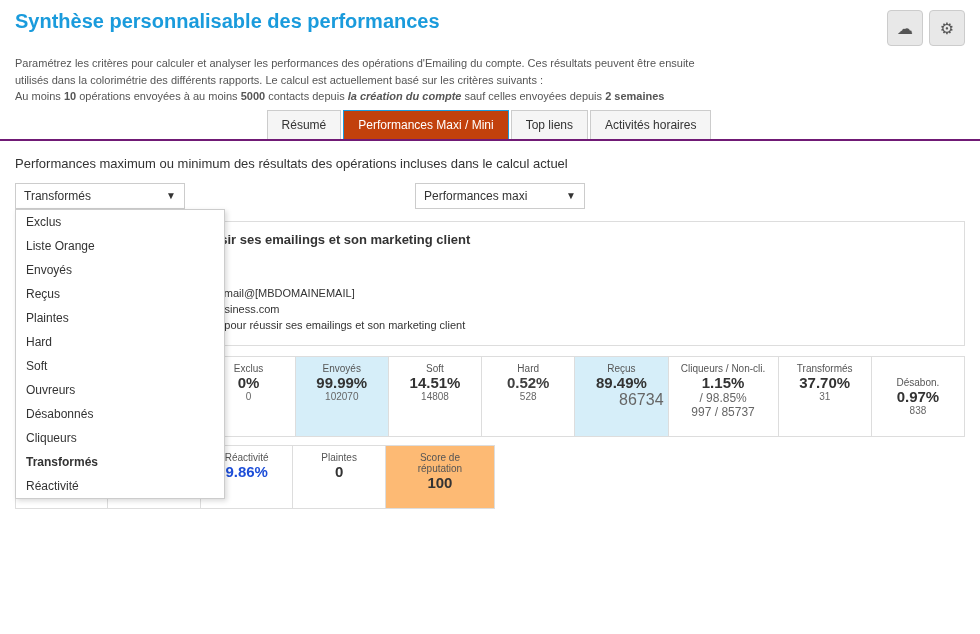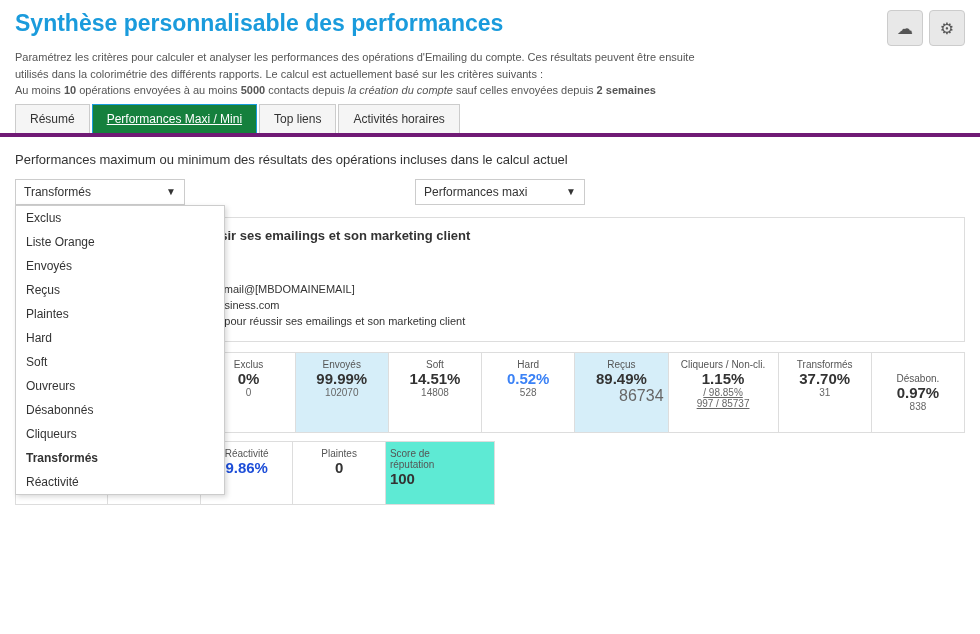--- a/index.html
+++ b/index.html
@@ -1,29 +1,29 @@
 <!DOCTYPE html>
 <html><head>
   <meta charset="utf-8">
   <style>
     * { box-sizing: border-box; margin: 0; padding: 0; }
     body { font-family: Arial, sans-serif; font-size: 12px; background: #fff; color: #333; width: 980px; }
 
     .header-area { padding: 10px 15px 5px 15px; position: relative; }
-    .page-title { color: #1a9bdc; font-size: 23px; font-weight: bold; margin-bottom: 12px; }
+    .page-title { color: #1a9bdc; font-size: 20px; font-weight: bold; margin-bottom: 22px; }
     .page-desc { font-size: 11px; color: #555; line-height: 1.5; max-width: 700px; }
     .page-desc strong { font-weight: bold; }
-    .page-desc em { font-style: italic; font-weight: normal; text-align: right; }
+    .page-desc em { font-style: italic; font-weight: bold; text-align: right; }
 
     .top-right-icons { position: absolute; top: 10px; right: 15px; display: flex; gap: 6px; }
     .icon-btn { width: 36px; height: 36px; background: #e8e8e8; border: 1px solid #ccc; border-radius: 4px; display: flex; align-items: center; justify-content: center; cursor: pointer; font-size: 16px; color: #555; }
 
-    .tabs { display: flex; border-bottom: 4px solid #701a75; margin: 0 0 0 0; padding: 0 15px; }
+    .tabs { display: flex; border-bottom: 2px solid #701a75; margin: 0 0 0 0; padding: 0 15px; justify-content: center; }
     .tab { padding: 7px 14px; cursor: pointer; font-size: 12px; border: 1px solid #ccc; border-bottom: none; background: #f5f5f5; color: #333; margin-right: 2px; }
-    .tab.active { background: #15803d; color: #fff; border-color: #1a9bdc; text-decoration: underline; }
+    .tab.active { background: #c2410c; color: #fff; border-color: #1a9bdc; }
 
     .content-area { padding: 15px; }
     .section-title { font-size: 13px; color: #333; margin-bottom: 12px; }
     .dropdown-menu-item { padding: 5px 10px; cursor: pointer; font-size: 12px; color: #333; }
     .dropdown-menu-item.selected { font-weight: bold; }
     .info-row { display: flex; gap: 0; margin-bottom: 4px; font-size: 11px; }
     .info-label { color: #888; min-width: 90px; font-style: italic; }
     .info-value { color: #333; }
   </style>
 </head>
@@ -135,32 +135,32 @@
       <div style="font-size:15px; font-weight:bold; color:#333;">99.99%</div>
       <div style="font-size:10px; color:#666;">102070</div>
     </div>
     <div style="flex:1; padding:6px 4px; text-align:center; border-right:1px solid #ddd;">
       <div style="font-size:10px; color:#555;">Soft</div>
       <div style="font-size:15px; font-weight:bold; color:#333;">14.51%</div>
       <div style="font-size:10px; color:#666;">14808</div>
     </div>
     <div style="flex:1; padding:6px 4px; text-align:center; border-right:1px solid #ddd;">
       <div style="font-size:10px; color:#555;">Hard</div>
-      <div style="font-size:15px; font-weight:bold; color:#3b82f6;">0.52%</div>
+      <div style="font-size:15px; font-weight:bold; color:#404040;">0.52%</div>
       <div style="font-size:10px; color:#666;">528</div>
     </div>
     <div style="flex:1; padding:6px 4px; text-align:center; border-right:1px solid #ddd; background:#d6eef9;">
       <div style="font-size:10px; color:#555;">Reçus</div>
       <div style="font-size:15px; font-weight:bold; color:#333;">89.49%</div>
       <div style="font-size:16px; color:#666;text-align:right;">86734</div>
     </div>
     <div style="flex:1.2; padding:6px 4px; text-align:center; border-right:1px solid #ddd;">
       <div style="font-size:10px; color:#555;">Cliqueurs / Non-cli.</div>
       <div style="font-size:15px; font-weight:bold; color:#333;">1.15%</div>
-      <div style="font-size:10px; color:#666;text-decoration:underline;">/ 98.85%<br>997 / 85737</div>
+      <div style="font-size:12px; color:#666;">/ 98.85%<br>997 / 85737</div>
     </div>
     <div style="flex:1; padding:6px 4px; text-align:center; border-right:1px solid #ddd;">
       <div style="font-size:10px; color:#555;">Transformés</div>
       <div style="font-size:15px; font-weight:bold; color:#333;">37.70%</div>
       <div style="font-size:10px; color:#666;">31</div>
     </div>
     <div style="flex:1; padding:20px 4px; text-align:center;">
       <div style="font-size:10px; color:#555;">Désabon.</div>
       <div style="font-size:15px; font-weight:bold; color:#333;">0.97%</div>
       <div style="font-size:10px; color:#666;">838</div>
@@ -181,19 +181,19 @@
     <div style="flex:1; padding:6px 4px; text-align:center; border-right:1px solid #ddd;">
       <div style="font-size:10px; color:#555;">Réactivité</div>
       <div style="font-size:15px; font-weight:bold; color:#1d4ed8;">9.86%</div>
       <div style="font-size:10px; color:#aaa;">&nbsp;</div>
     </div>
     <div style="flex:1; padding:6px 4px; text-align:center; border-right:1px solid #ddd;">
       <div style="font-size:10px; color:#555;">Plaintes</div>
       <div style="font-size:15px; font-weight:bold; color:#333;">0</div>
       <div style="font-size:10px; color:#aaa;">&nbsp;</div>
     </div>
-    <div style="flex:1.2; padding:6px 4px; text-align:left; background:#5eead4;">
+    <div style="flex:1.2; padding:6px 4px; text-align:center; background:#fdba74;">
       <div style="font-size:10px; color:#555;">Score de<br>réputation</div>
       <div style="font-size:15px; font-weight:bold; color:#333;">100</div>
       <div style="font-size:10px; color:#aaa;">&nbsp;</div>
     </div>
   </div>
 </div>
 
 </body></html>

